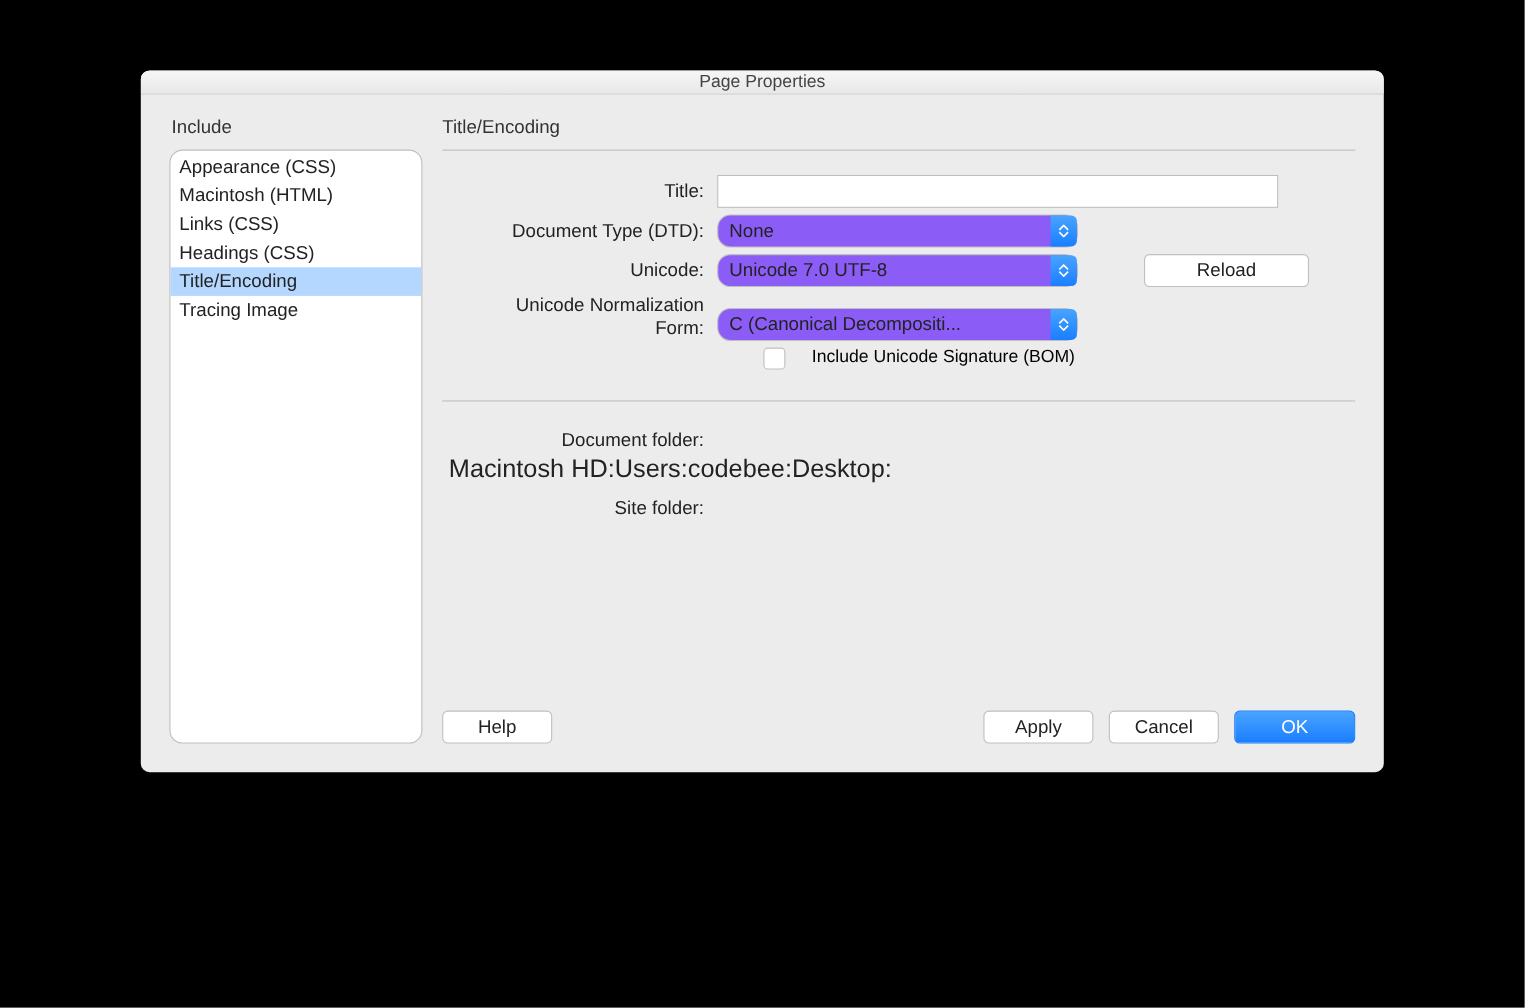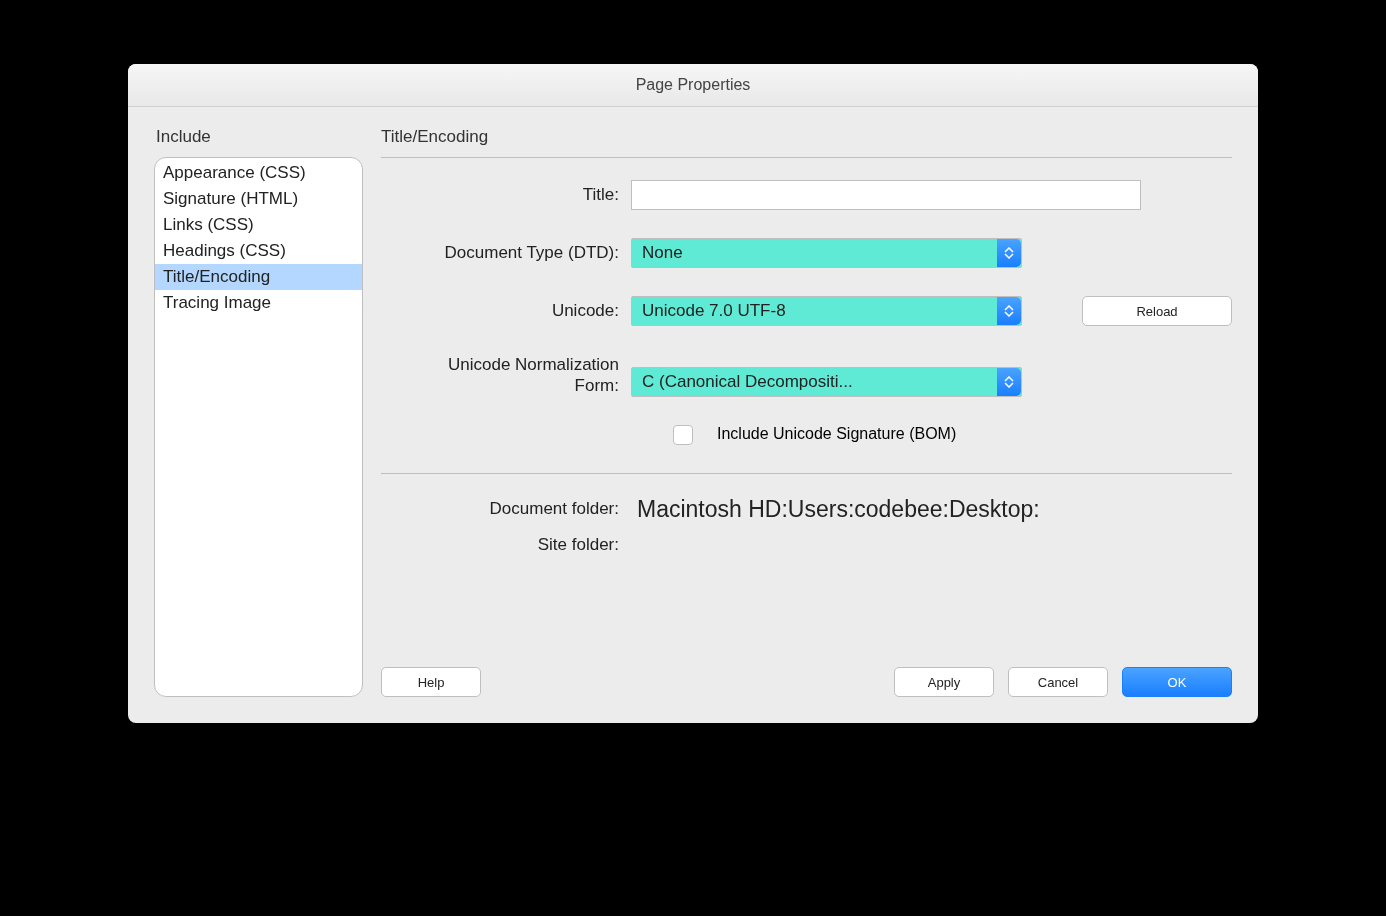--- a/index.html
+++ b/index.html
@@ -16,21 +16,21 @@
     padding-top: 64px;
   }
   .window {
     width: 1130px;
     background: #ececec;
     border-radius: 8px;
     box-shadow: 0 20px 60px rgba(0,0,0,0.5);
     overflow: hidden;
   }
   .titlebar {
-    height: 43px;
+    height: 22px;
     background: linear-gradient(#f6f6f6, #e8e8e8);
     border-bottom: 1px solid #d0d0d0;
     display: flex;
     align-items: center;
     justify-content: center;
     color: #444;
     font-size: 16px;
   }
   .content {
     display: flex;
@@ -79,21 +79,21 @@
     border: none;
     border-top: 1px solid #bfbfbf;
     margin: 0;
   }
   .form-area {
     padding: 22px 0 10px 0;
   }
   .form-row {
     display: flex;
     align-items: center;
-    margin-bottom: 28px;
+    margin-bottom: 6px;
   }
   .label-cell {
     width: 250px;
     text-align: right;
     padding-right: 12px;
     color: #222;
     font-size: 17px;
     line-height: 1.25;
   }
   .label-cell.two-line {
@@ -109,25 +109,25 @@
   .text-input {
     width: 510px;
     height: 30px;
     border: 1px solid #bfbfbf;
     background: #fff;
     padding: 0 6px;
     font-size: 16px;
   }
   .mac-select {
     position: relative;
-    width: 391px;
+    width: 328px;
     height: 30px;
-    background: #5eead4;
-    border: 1px solid #bfbfbf;
-    border-radius: 2px;
+    background: #8b5cf6;
+    border: 1px solid #bfbfbf;
+    border-radius: 12px;
     display: flex;
     align-items: center;
     padding: 0 30px 0 10px;
     font-size: 17px;
     color: #222;
     cursor: default;
     user-select: none;
   }
   .mac-select .arrows {
     position: absolute;
@@ -144,21 +144,21 @@
     gap: 0;
   }
   .mac-select .arrows svg { display: block; }
   .mac-button {
     height: 30px;
     min-width: 100px;
     padding: 0 18px;
     background: #fff;
     border: 1px solid #bfbfbf;
     border-radius: 5px;
-    font-size: 13px;
+    font-size: 17px;
     color: #222;
     cursor: default;
     display: inline-flex;
     align-items: center;
     justify-content: center;
   }
   .mac-button.primary {
     background: linear-gradient(#4aa3ff, #1a7fff);
     border-color: #1a7fff;
     color: #fff;
@@ -173,20 +173,21 @@
   .mac-checkbox {
     width: 20px;
     height: 20px;
     border: 1px solid #bfbfbf;
     border-radius: 4px;
     background: #fff;
   }
   .info-row {
     display: flex;
     margin-bottom: 10px;
+    flex-direction: column;
   }
   .info-row .label-cell { line-height: 26px; }
   .info-value {
     font-size: 23px;
     color: #222;
     line-height: 26px;
     padding-left: 6px;
   }
   .button-bar {
     margin-top: auto;
@@ -206,21 +207,21 @@
 <div class="window">
   <div class="titlebar">
     <span>Page Properties</span>
   </div>
   <div class="content">
 
     <div class="sidebar-col">
       <div class="sidebar-heading">Include</div>
       <div class="category-list">
         <div class="category-item">Appearance (CSS)</div>
-        <div class="category-item">Signature (HTML)</div>
+        <div class="category-item">Macintosh (HTML)</div>
         <div class="category-item">Links (CSS)</div>
         <div class="category-item">Headings (CSS)</div>
         <div class="category-item selected">Title/Encoding</div>
         <div class="category-item">Tracing Image</div>
       </div>
     </div>
 
     <div class="main-col">
       <div class="panel-title">Title/Encoding</div>
       <hr class="hr">

